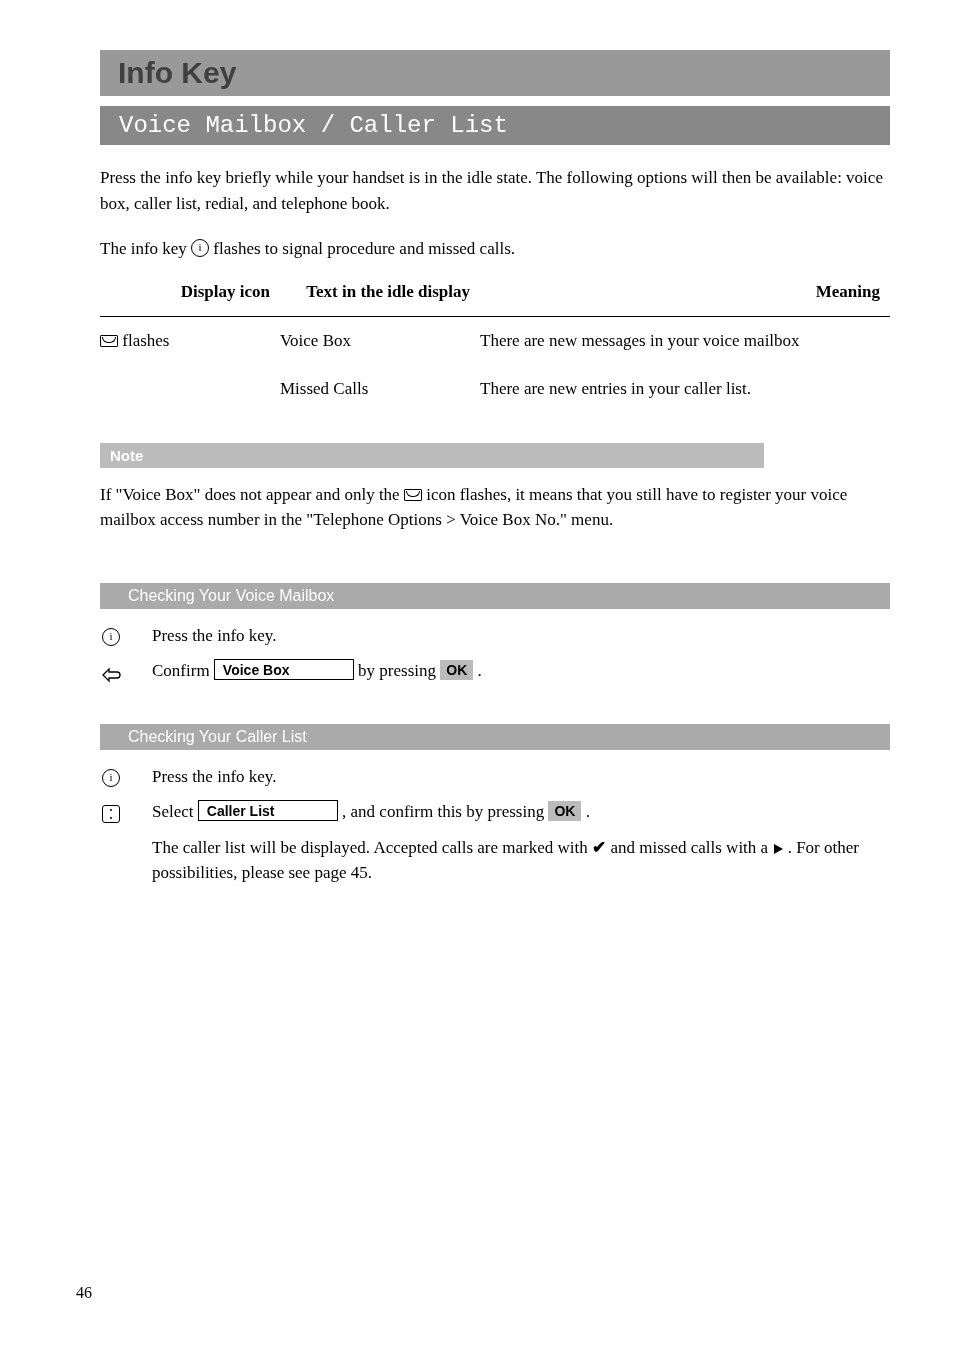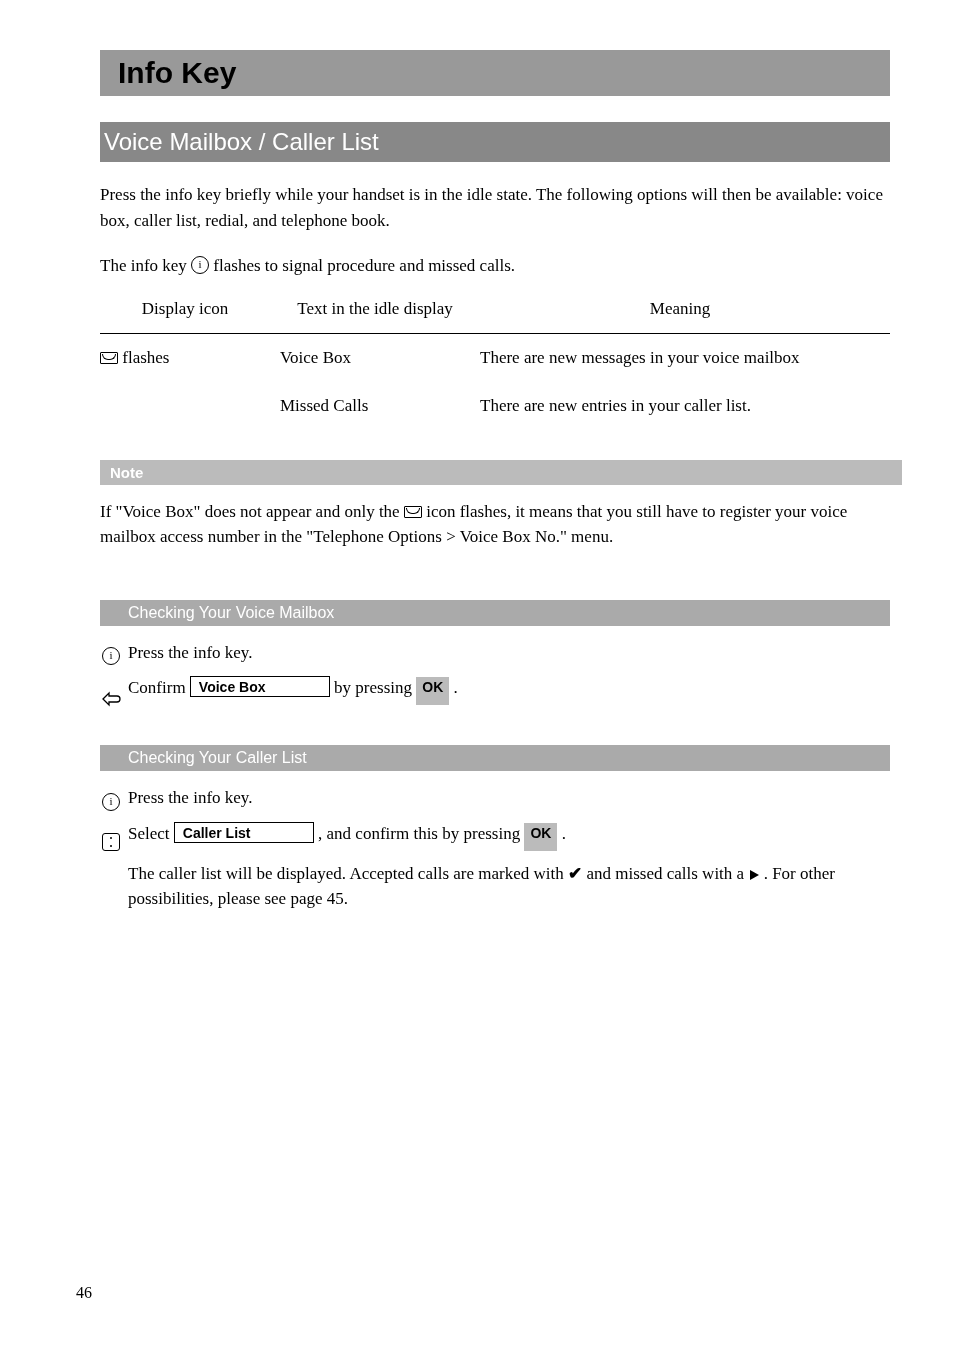--- a/index.html
+++ b/index.html
@@ -1,34 +1,34 @@
 <!DOCTYPE html>
 <html><head>
 <meta charset="utf-8">
 <style>
 *{box-sizing:border-box;margin:0;padding:0}
 body{width:954px;height:1352px;font-family:Georgia,'Times New Roman',serif;background:#fff;color:#000;position:relative;padding:50px 60px 0 100px}
-.h1-banner{background:#999;color:#000000;font-family:Arial,Helvetica,sans-serif;font-weight:bold;font-size:30px;padding:6px 18px;border-radius:0;margin-bottom:26px;display:inline-block;width:790px}
-.h2-banner{background:#888;color:#fff;font-family:Liberation Sans, sans-serif;font-size:24px;padding:6px 4px;margin-bottom:20px;width:790px}
+.h1-banner{background:#999;color:#404040;font-family:Arial,Helvetica,sans-serif;font-weight:bold;font-size:30px;padding:6px 18px;border-radius:0;margin-bottom:10px;display:inline-block;width:790px}
+.h2-banner{background:#888;color:#fff;font-family:Liberation Mono, monospace;font-size:24px;padding:6px 19px;margin-bottom:20px;width:790px}
 .p{font-size:17px;line-height:1.5;margin-bottom:20px;width:790px}
 .info-icon{display:inline-block;width:18px;height:18px;border:1.5px solid #000;border-radius:50%;vertical-align:-3px;position:relative}
 .info-icon::after{content:"i";position:absolute;left:50%;top:50%;transform:translate(-50%,-52%);font-style:normal;font-family:Georgia;font-size:11px}
 .arrow-icon{display:inline-block;width:0;height:0;border-top:5px solid transparent;border-bottom:5px solid transparent;border-left:9px solid #000;vertical-align:-1px;margin-left:2px}
 .check-icon{display:inline-block;font-weight:bold;vertical-align:0}
 .mail-icon{display:inline-block;width:18px;height:12px;border:1.5px solid #000;border-radius:1px;vertical-align:-1px;position:relative}
 .mail-icon::after{content:"";position:absolute;left:1px;right:1px;top:1px;height:5px;border-left:1.5px solid #000;border-right:1.5px solid #000;border-bottom:1.5px solid #000;border-bottom-left-radius:8px;border-bottom-right-radius:8px}
 table.icons{width:790px;font-size:17px;border-collapse:collapse;margin-bottom:30px}
-table.icons th{text-align:center;font-weight:normal;padding:0 10px 14px 0;border-bottom:1px solid #000}
+table.icons th{text-align:right;font-weight:bold;padding:0 10px 14px 0;border-bottom:1px solid #000}
 table.icons td{padding:14px 10px 14px 0;vertical-align:top}
-.note-banner{background:#bbb;color:#fff;font-family:Arial,Helvetica,sans-serif;font-weight:bold;font-size:15px;padding:4px 10px;width:802px}
+.note-banner{background:#bbb;color:#fff;font-family:Arial,Helvetica,sans-serif;font-weight:bold;font-size:15px;padding:4px 10px;width:664px}
 .sub-banner{background:#aaa;color:#fff;font-family:Arial,Helvetica,sans-serif;font-size:16px;padding:4px 28px;width:790px;margin-bottom:14px}
-.step{display:flex;gap:6px;font-size:17px;margin-bottom:10px;width:790px;align-items:flex-end;line-height:1.5}
+.step{display:flex;gap:30px;font-size:17px;margin-bottom:10px;width:790px;align-items:center;line-height:1.5}
 .step-icon{flex:0 0 22px;display:flex;justify-content:center;padding-top:4px}
 .outline-box{display:inline-block;border:1px solid #000;padding:0 8px;font-family:Arial,sans-serif;font-size:14px;font-weight:bold;min-width:140px;height:21px;line-height:20px;vertical-align:1px}
-.ok-box{display:inline-block;background:#bbb;padding:0 6px;font-family:Arial,sans-serif;font-size:14px;font-weight:bold;height:28px;line-height:20px;vertical-align:1px}
+.ok-box{display:inline-block;background:#bbb;padding:0 6px;font-family:Arial,sans-serif;font-size:14px;font-weight:bold;height:20px;line-height:20px;vertical-align:1px}
 .updown-icon{display:inline-block;width:18px;height:18px;border:1.5px solid #000;border-radius:3px;vertical-align:-3px;position:relative}
 .updown-icon::before{content:"";position:absolute;left:50%;top:3px;transform:translateX(-50%);width:2px;height:2px;background:#000;border-radius:50%}
 .updown-icon::after{content:"";position:absolute;left:50%;bottom:3px;transform:translateX(-50%);width:2px;height:2px;background:#000;border-radius:50%}
 .back-icon{display:inline-block;width:20px;height:16px;position:relative;vertical-align:-3px}
 .back-icon svg{width:20px;height:16px}
 .page-num{position:absolute;left:76px;bottom:50px;font-size:16px}
 </style>
 </head>
 <body>
 

